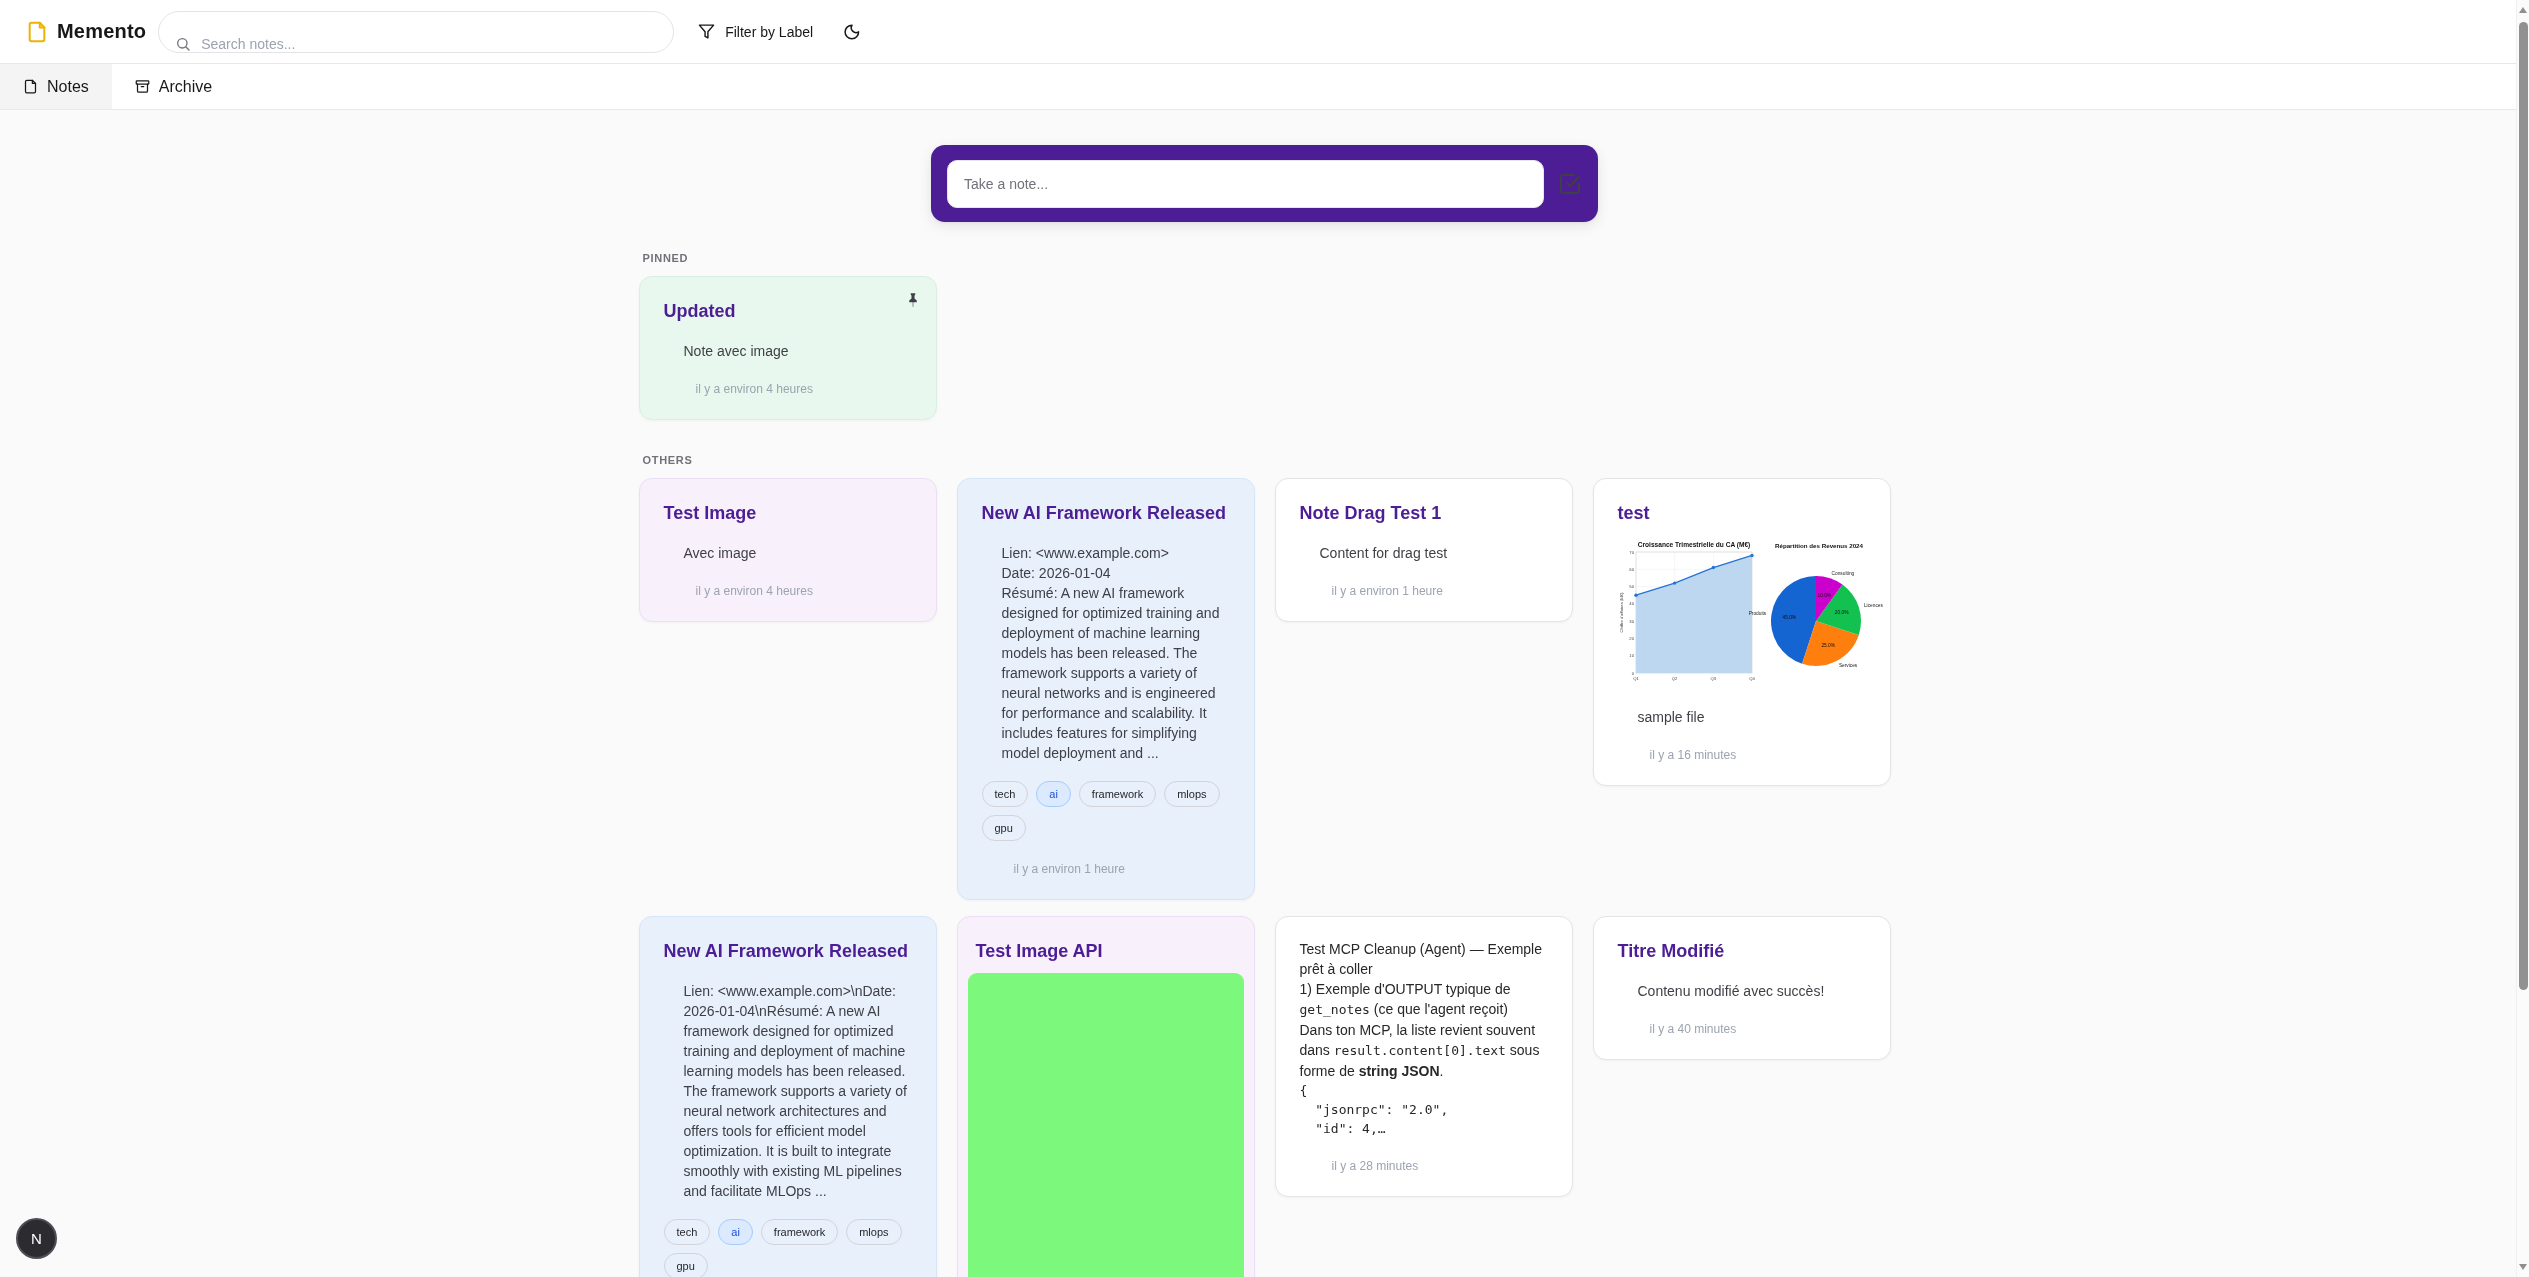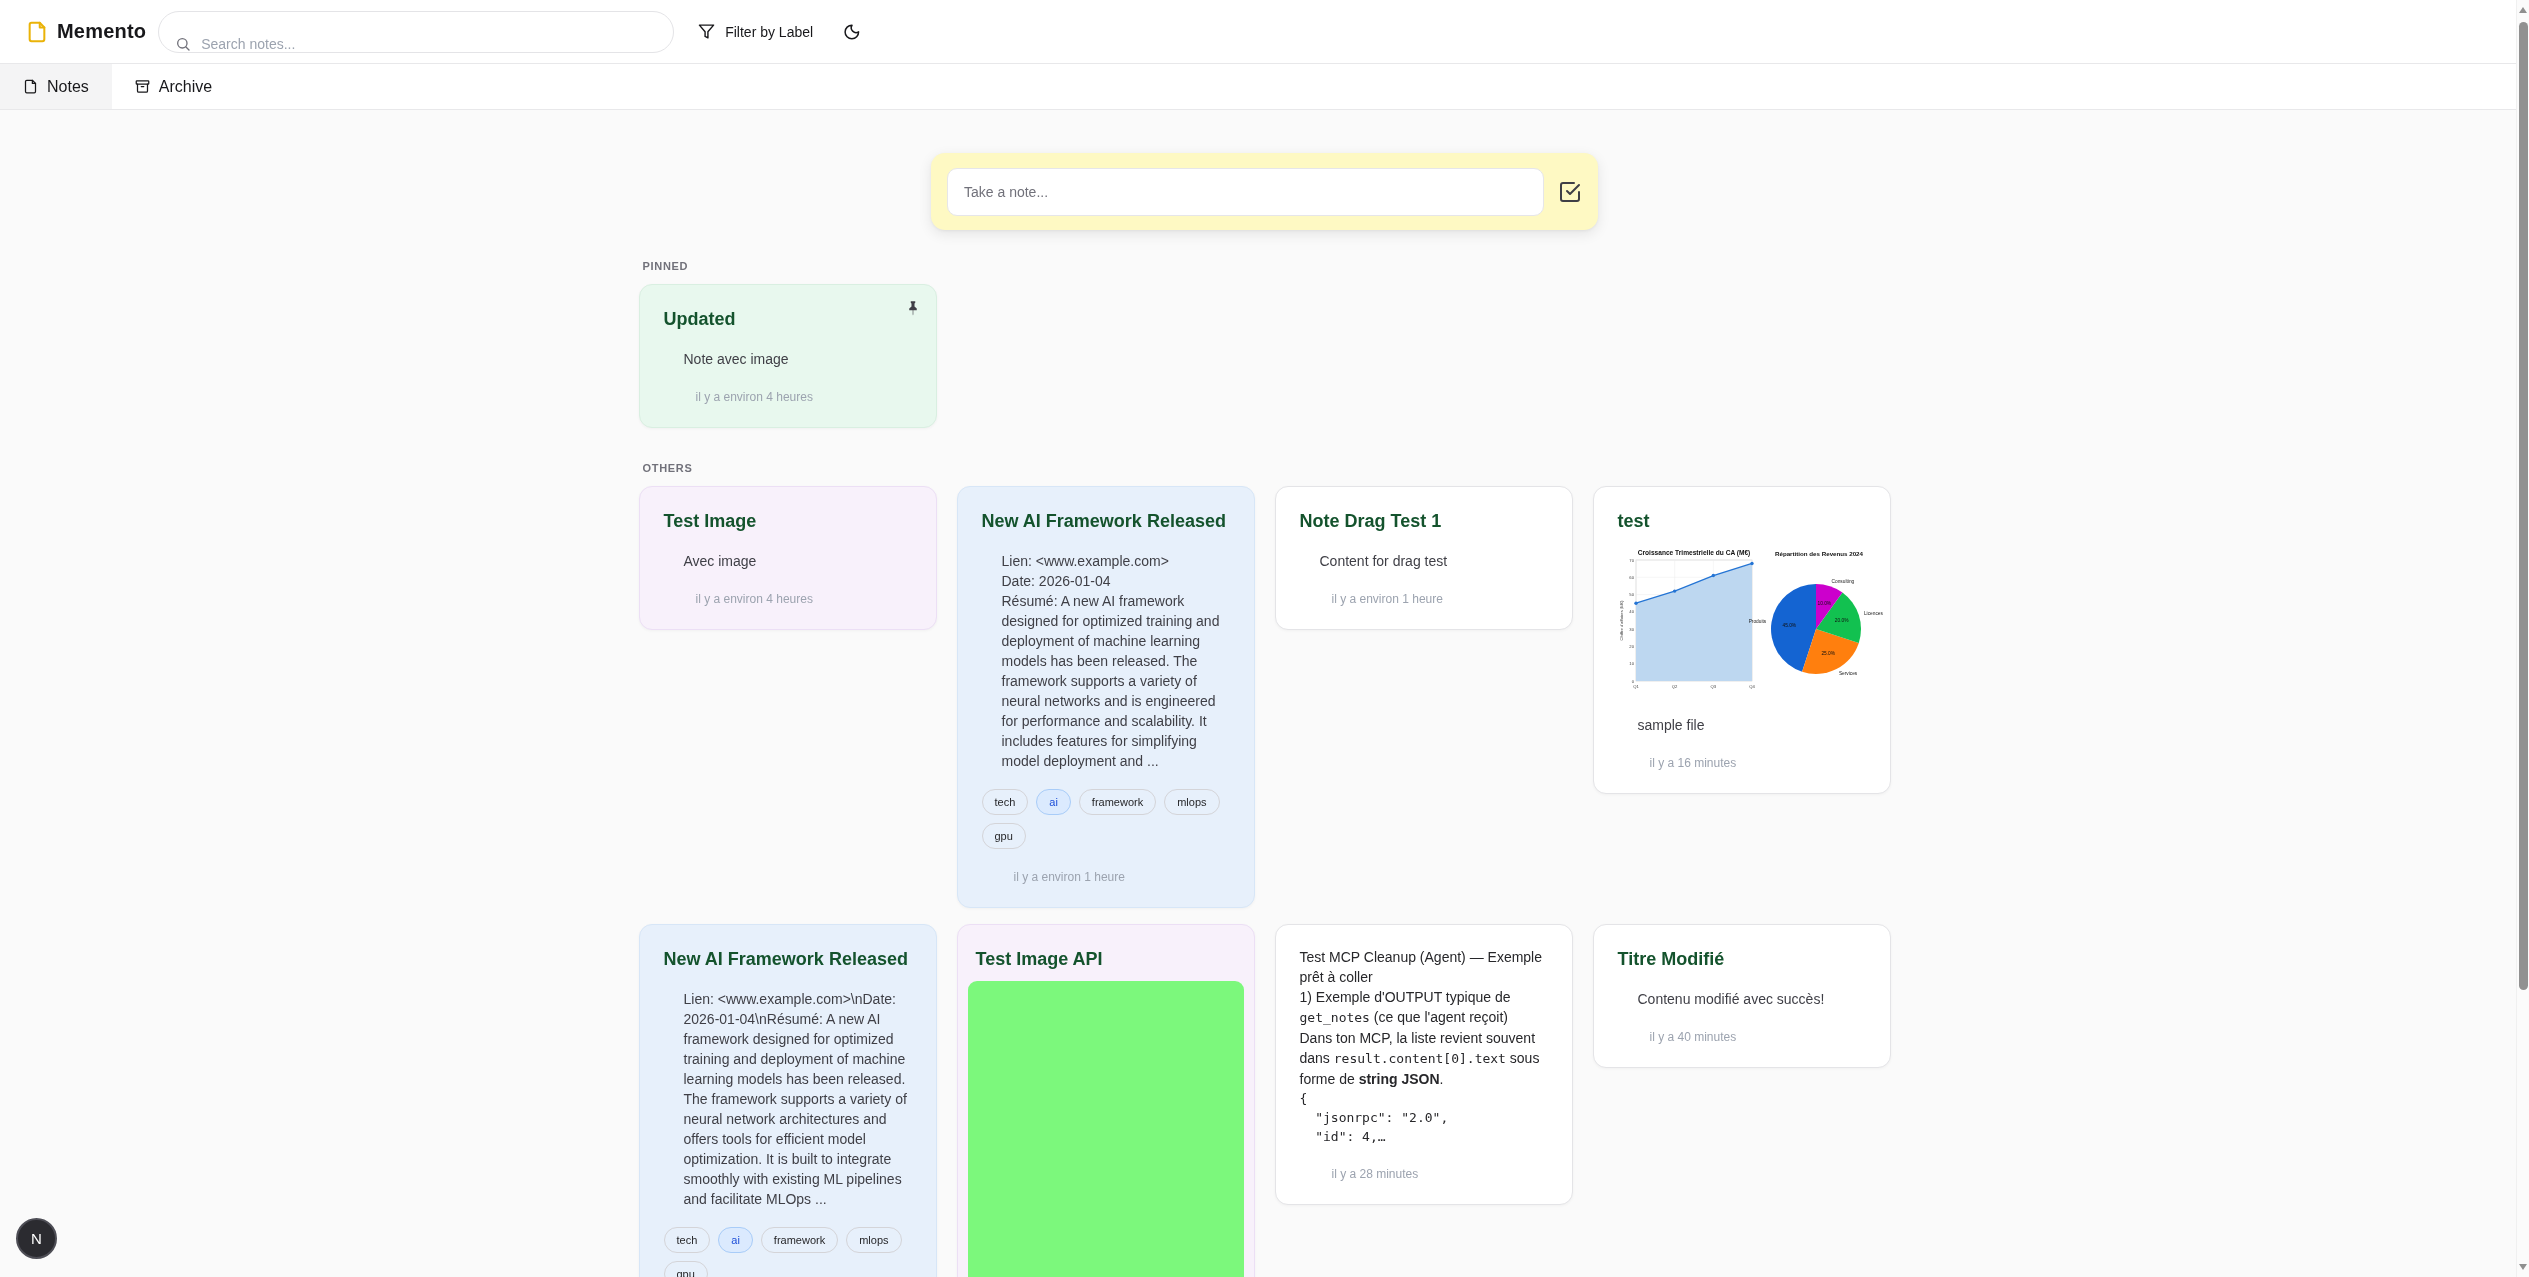--- a/index.html
+++ b/index.html
@@ -16,34 +16,34 @@
   .filter-btn { display:flex; align-items:center; gap:10px; margin-left:24px; background:none; border:none; font-family:inherit; font-size:14px; font-weight:500; color:#18181b; cursor:pointer; }
   .theme-btn { margin-left:30px; background:none; border:none; cursor:pointer; display:flex; align-items:center; }
 
   
   .tabs { height:46px; background:#ffffff; border-bottom:1px solid #e8e8ea; display:flex; }
   .tab { display:inline-flex; align-items:center; gap:9px; padding:0 23px; background:none; border:none; font-family:inherit; font-size:16px; font-weight:500; color:#18181b; cursor:pointer; }
   .tab.active { background:#f4f4f5; }
 
   
   main { padding-top:27px; }
-  .composer { width:667px; height:77px; margin:16px auto; background:#fef9c3; border-radius:14px; box-shadow:0 4px 14px rgba(0,0,0,.09), 0 1px 3px rgba(0,0,0,.05); display:flex; align-items:center; gap:14px; padding:0 16px; }
+  .composer { width:667px; height:77px; margin:8px auto; background:#4c1d95; border-radius:14px; box-shadow:0 4px 14px rgba(0,0,0,.09), 0 1px 3px rgba(0,0,0,.05); display:flex; align-items:center; gap:14px; padding:0 16px; }
   .composer input { flex:1; height:48px; border:1px solid #e6e6e9; border-radius:10px; padding:0 16px; font-size:14px; font-family:inherit; outline:none; color:#18181b; }
   .composer input::placeholder { color:#71717a; }
   .composer button { background:none; border:none; cursor:pointer; display:flex; align-items:center; }
 
   .content { width:1252px; margin:30px auto 0; }
   .section-label { font-size:11px; font-weight:700; color:#71717a; letter-spacing:.7px; margin:0 0 12px 4px; }
   .section-label.others { margin-top:34px; }
 
   .grid { display:grid; grid-template-columns:repeat(4, 298px); column-gap:20px; row-gap:16px; align-items:start; }
 
   
   .card { position:relative; width:298px; background:#fff; border:1px solid #e4e4e7; border-radius:13px; padding:22px 24px; box-shadow:0 1px 3px rgba(0,0,0,.04); cursor:pointer; }
-  .card-title { font-size:18px; font-weight:600; line-height:24px; color:#14532d; }
+  .card-title { font-size:18px; font-weight:600; line-height:24px; color:#4c1d95; }
   .card-content { margin-top:18px; font-size:14px; line-height:20px; color:#3f3f46; white-space:pre-wrap; overflow-wrap:break-word;padding-left:20px; }
   .card-time { margin-top:20px; font-size:12px; line-height:16px; color:#9ca3af;padding-left:32px; }
   .pin-icon { position:absolute; top:14px; right:14px; }
 
   .tag-row { display:flex; flex-wrap:wrap; gap:8px; margin-top:18px; }
   .tag { display:inline-flex; align-items:center; height:26px; padding:0 12px; border:1px solid #d4d4d8; border-radius:13px; font-size:11px; font-weight:500; color:#27272a; background:transparent; }
   .tag.tag-ai { background:#dbeafe; border-color:#a8ccf8; color:#1d4ed8; }
 
   .charts-row { margin-top:14px; display:flex; background:#fff; }
   .charts-row svg { overflow:visible; display:block; }

